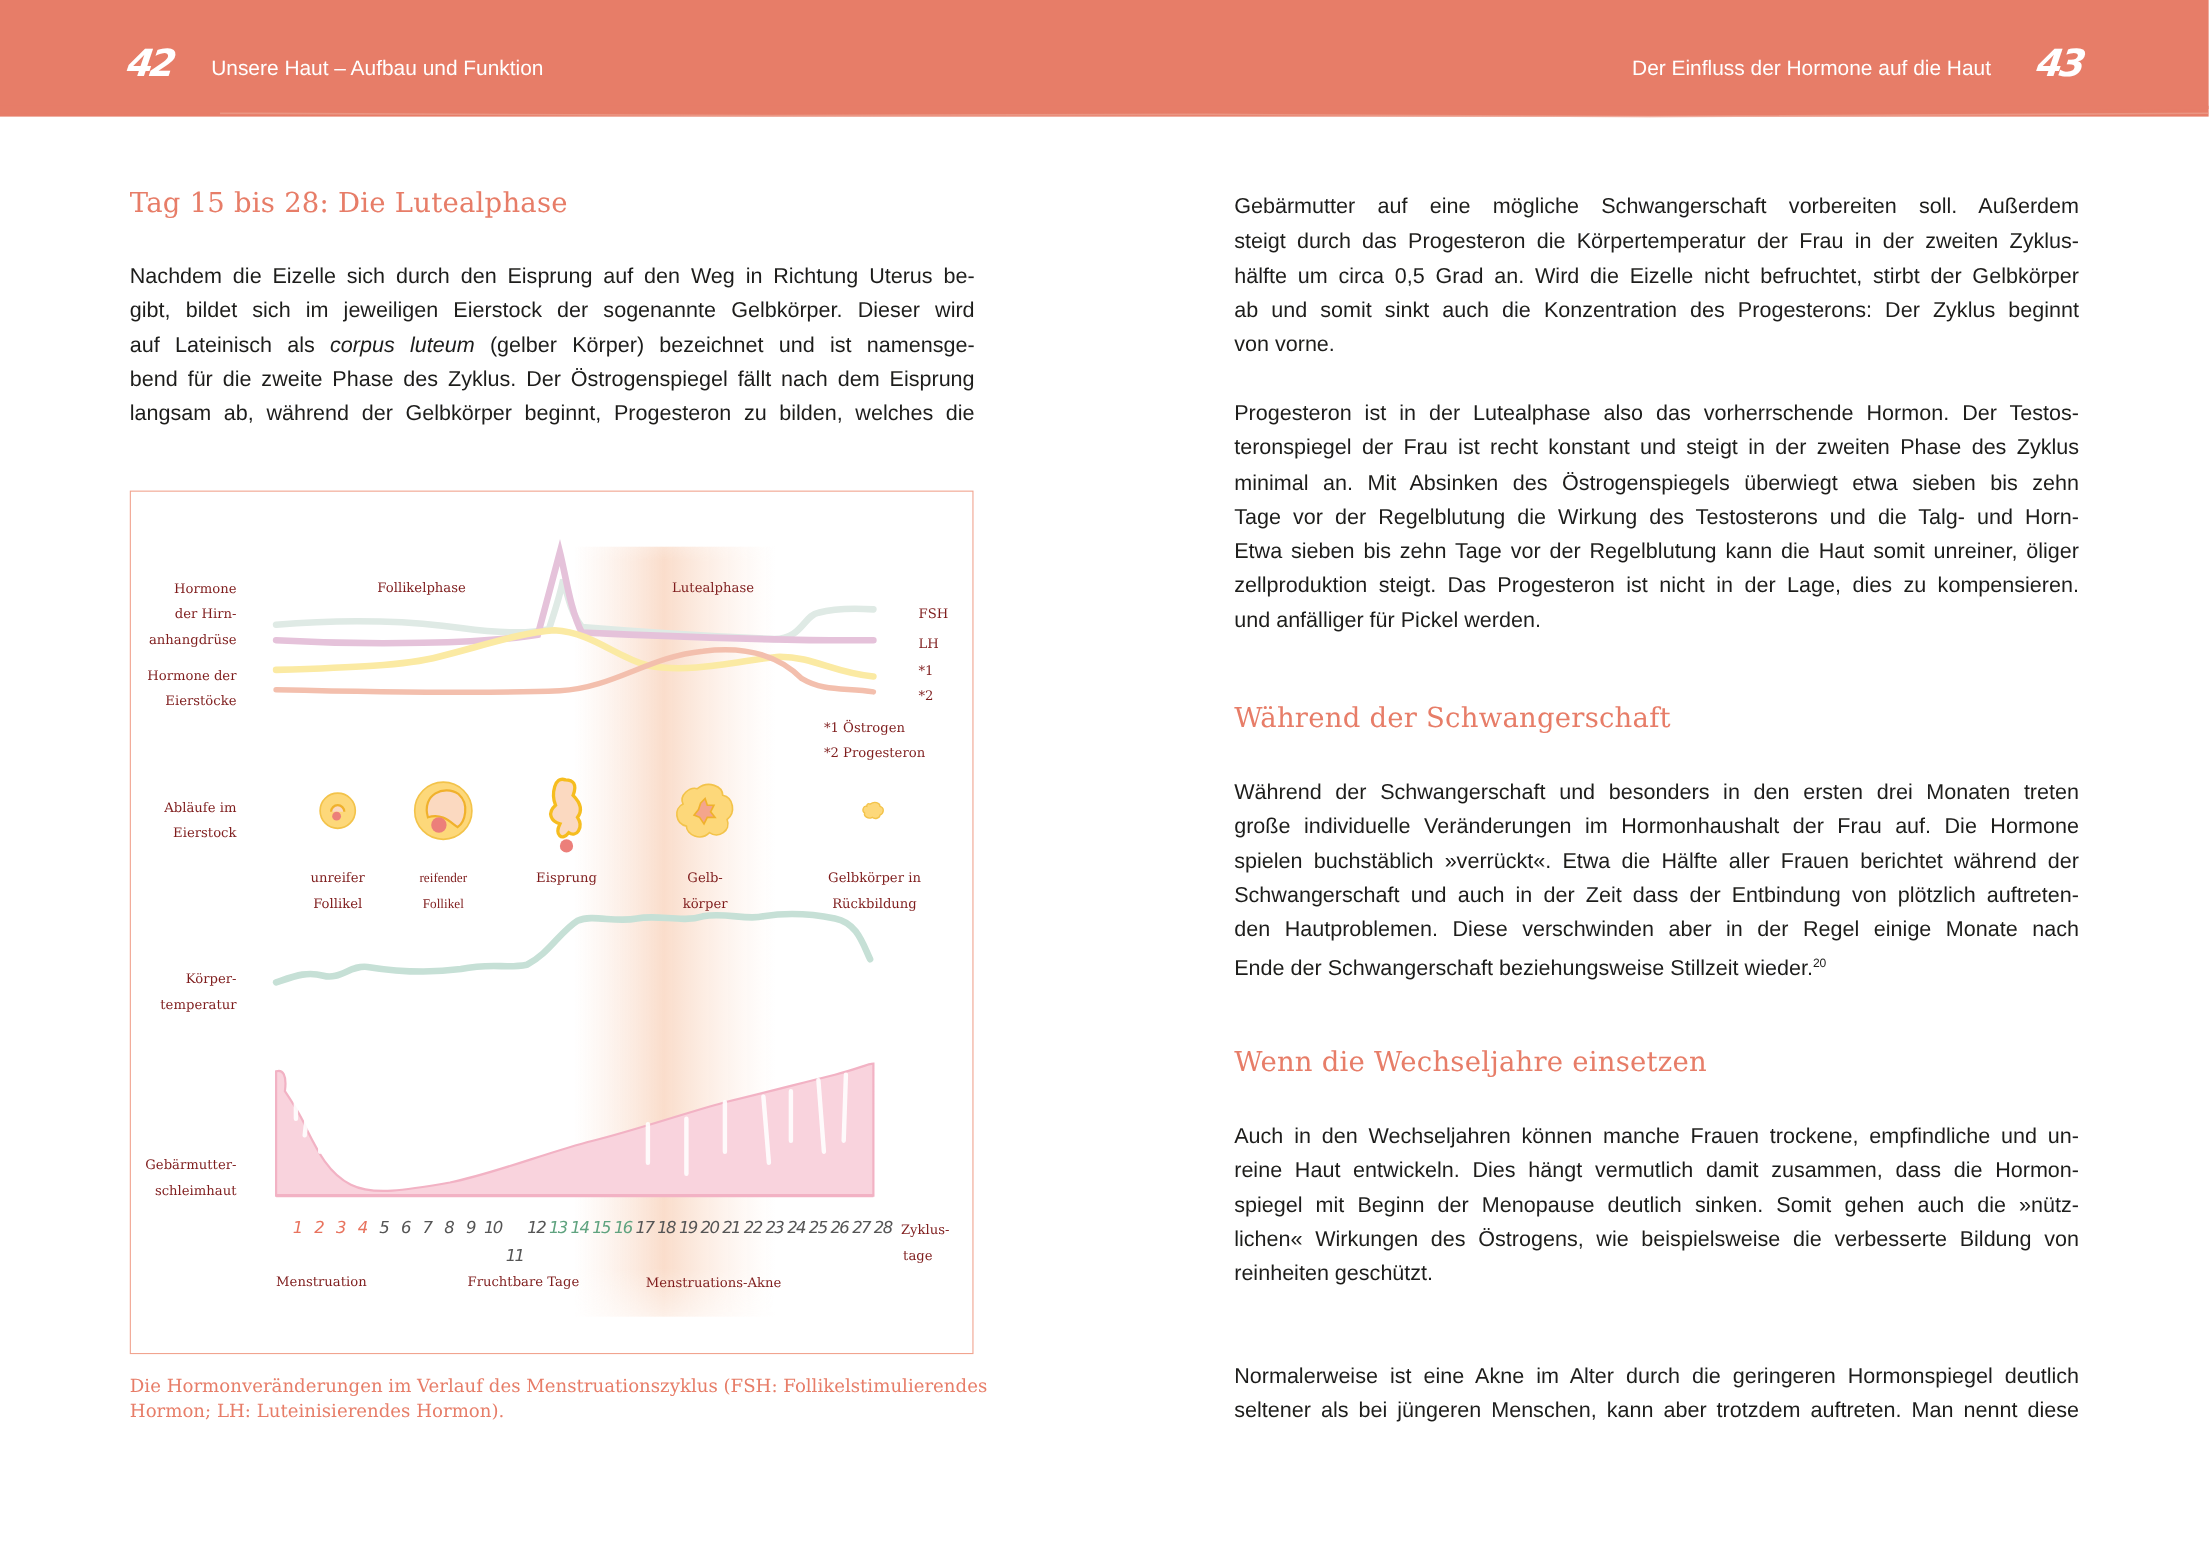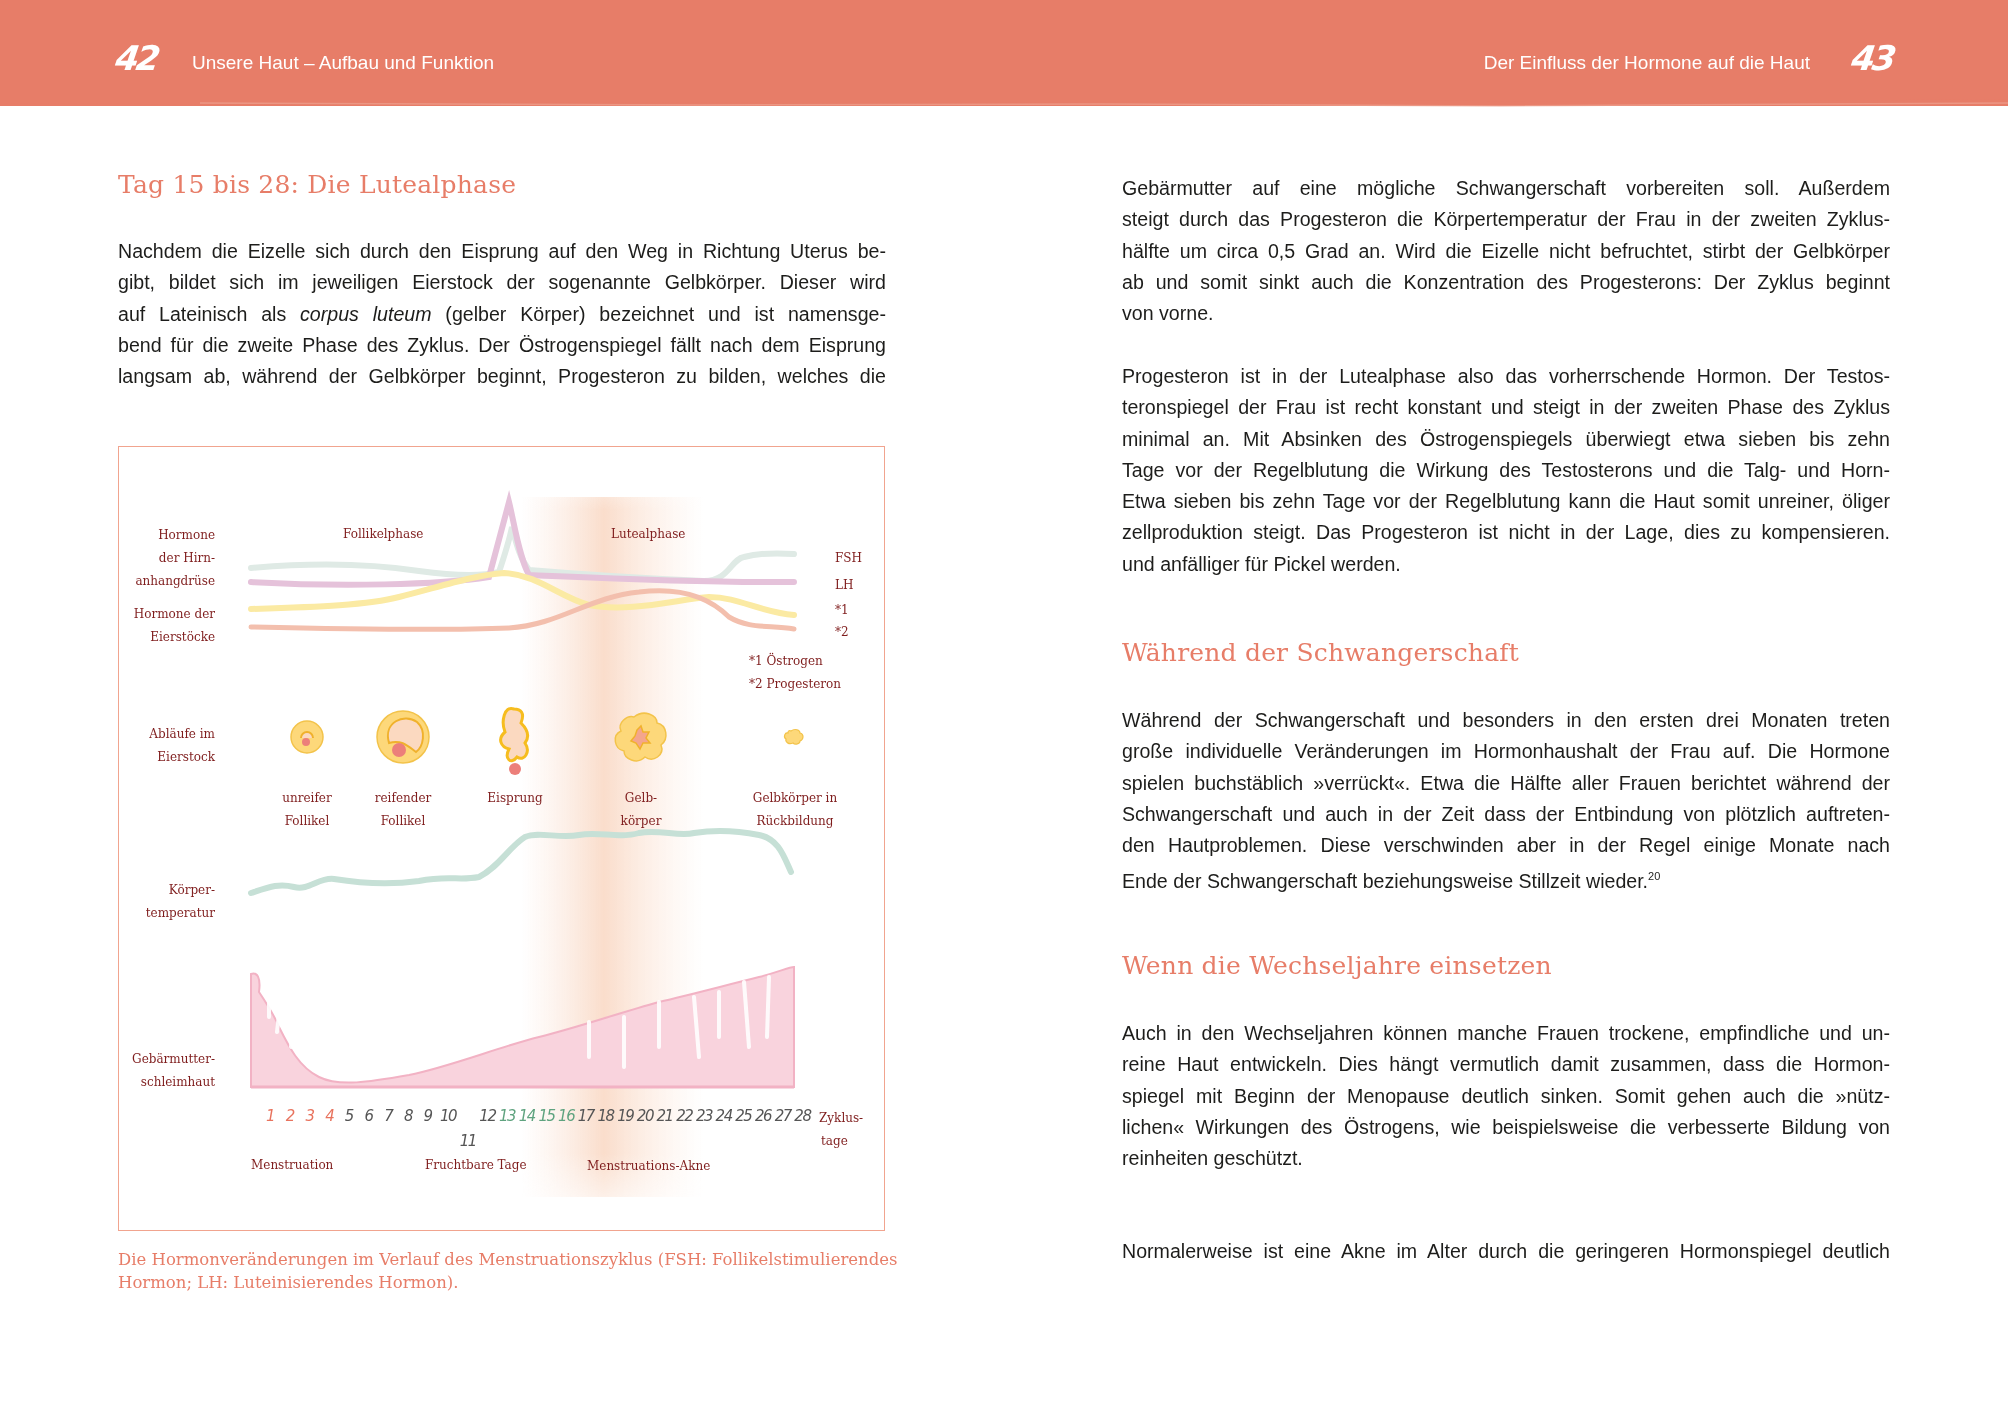--- a/index.html
+++ b/index.html
@@ -131,21 +131,21 @@
   <div class="flabel" style="left:716px;top:127px;">LH</div>
   <div class="flabel" style="left:716px;top:152px;">*1</div>
   <div class="flabel" style="left:716px;top:174px;">*2</div>
   <div class="flabel" style="left:630px;top:203px;">*1  Östrogen</div>
   <div class="flabel" style="left:630px;top:226px;">*2  Progesteron</div>
 
   <div class="flabel c" style="left:138px;width:100px;top:340px;">
     <div>unreifer</div>
     <div>Follikel</div>
   </div>
-  <div class="flabel c" style="left:234px;width:100px;top:340px;">
+  <div class="flabel c" style="left:234px;width:100px;top:340px;font-family:Liberation Serif, serif;">
     <div>reifender</div>
     <div>Follikel</div>
   </div>
   <div class="flabel c" style="left:346px;width:100px;top:340px;">
     <div>Eisprung</div>
   </div>
   <div class="flabel c" style="left:472px;width:100px;top:340px;">
     <div>Gelb-</div>
     <div>körper</div>
   </div>
@@ -233,13 +233,14 @@
 <div class="para" style="left:1122px;top:1018px;width:768px;">
   <span class="ln">Auch in den Wechseljahren können manche Frauen trockene, empfindliche und un-</span>
   <span class="ln">reine Haut entwickeln. Dies hängt vermutlich damit zusammen, dass die Hormon-</span>
   <span class="ln">spiegel mit Beginn der Menopause deutlich sinken. Somit gehen auch die »nütz-</span>
   <span class="ln">lichen« Wirkungen des Östrogens, wie beispielsweise die verbesserte Bildung von</span>
   <span class="ln last">reinheiten geschützt.</span>
 </div>
 
 <div class="para" style="left:1122px;top:1236px;width:768px;">
   <span class="ln">Normalerweise ist eine Akne im Alter durch die geringeren Hormonspiegel deutlich</span>
+  <span class="ln">seltener als bei jüngeren Menschen, kann aber trotzdem auftreten. Man nennt diese</span>
 </div>
 
 </body></html>

